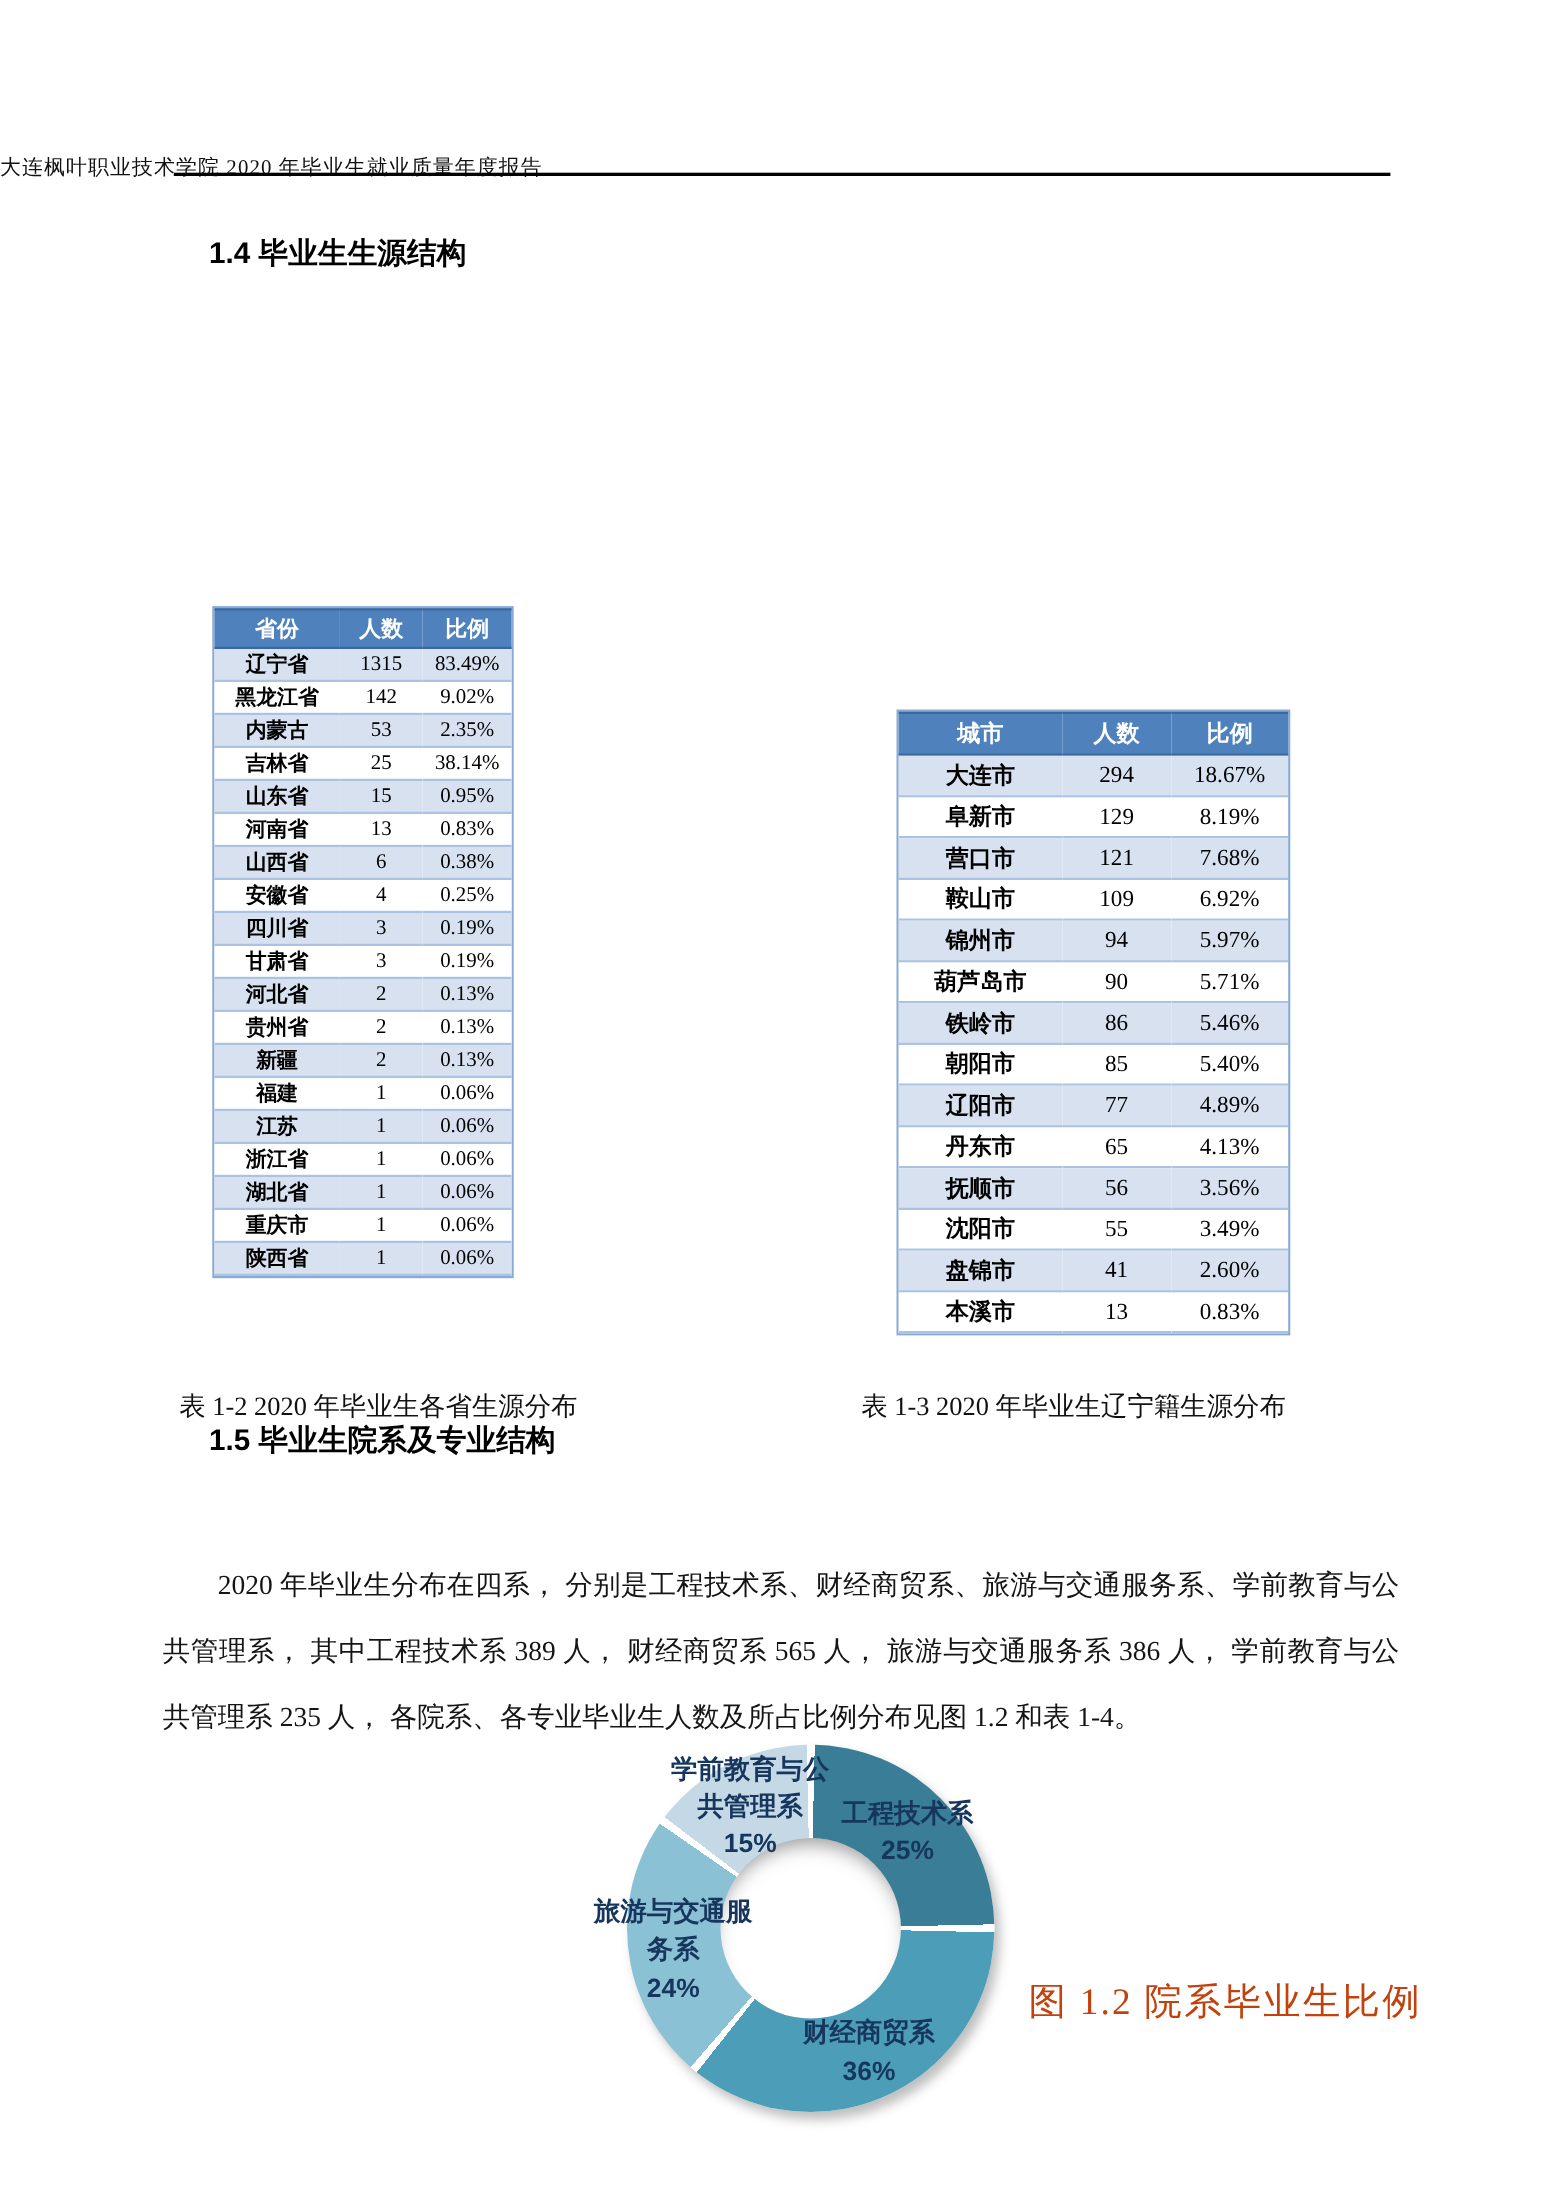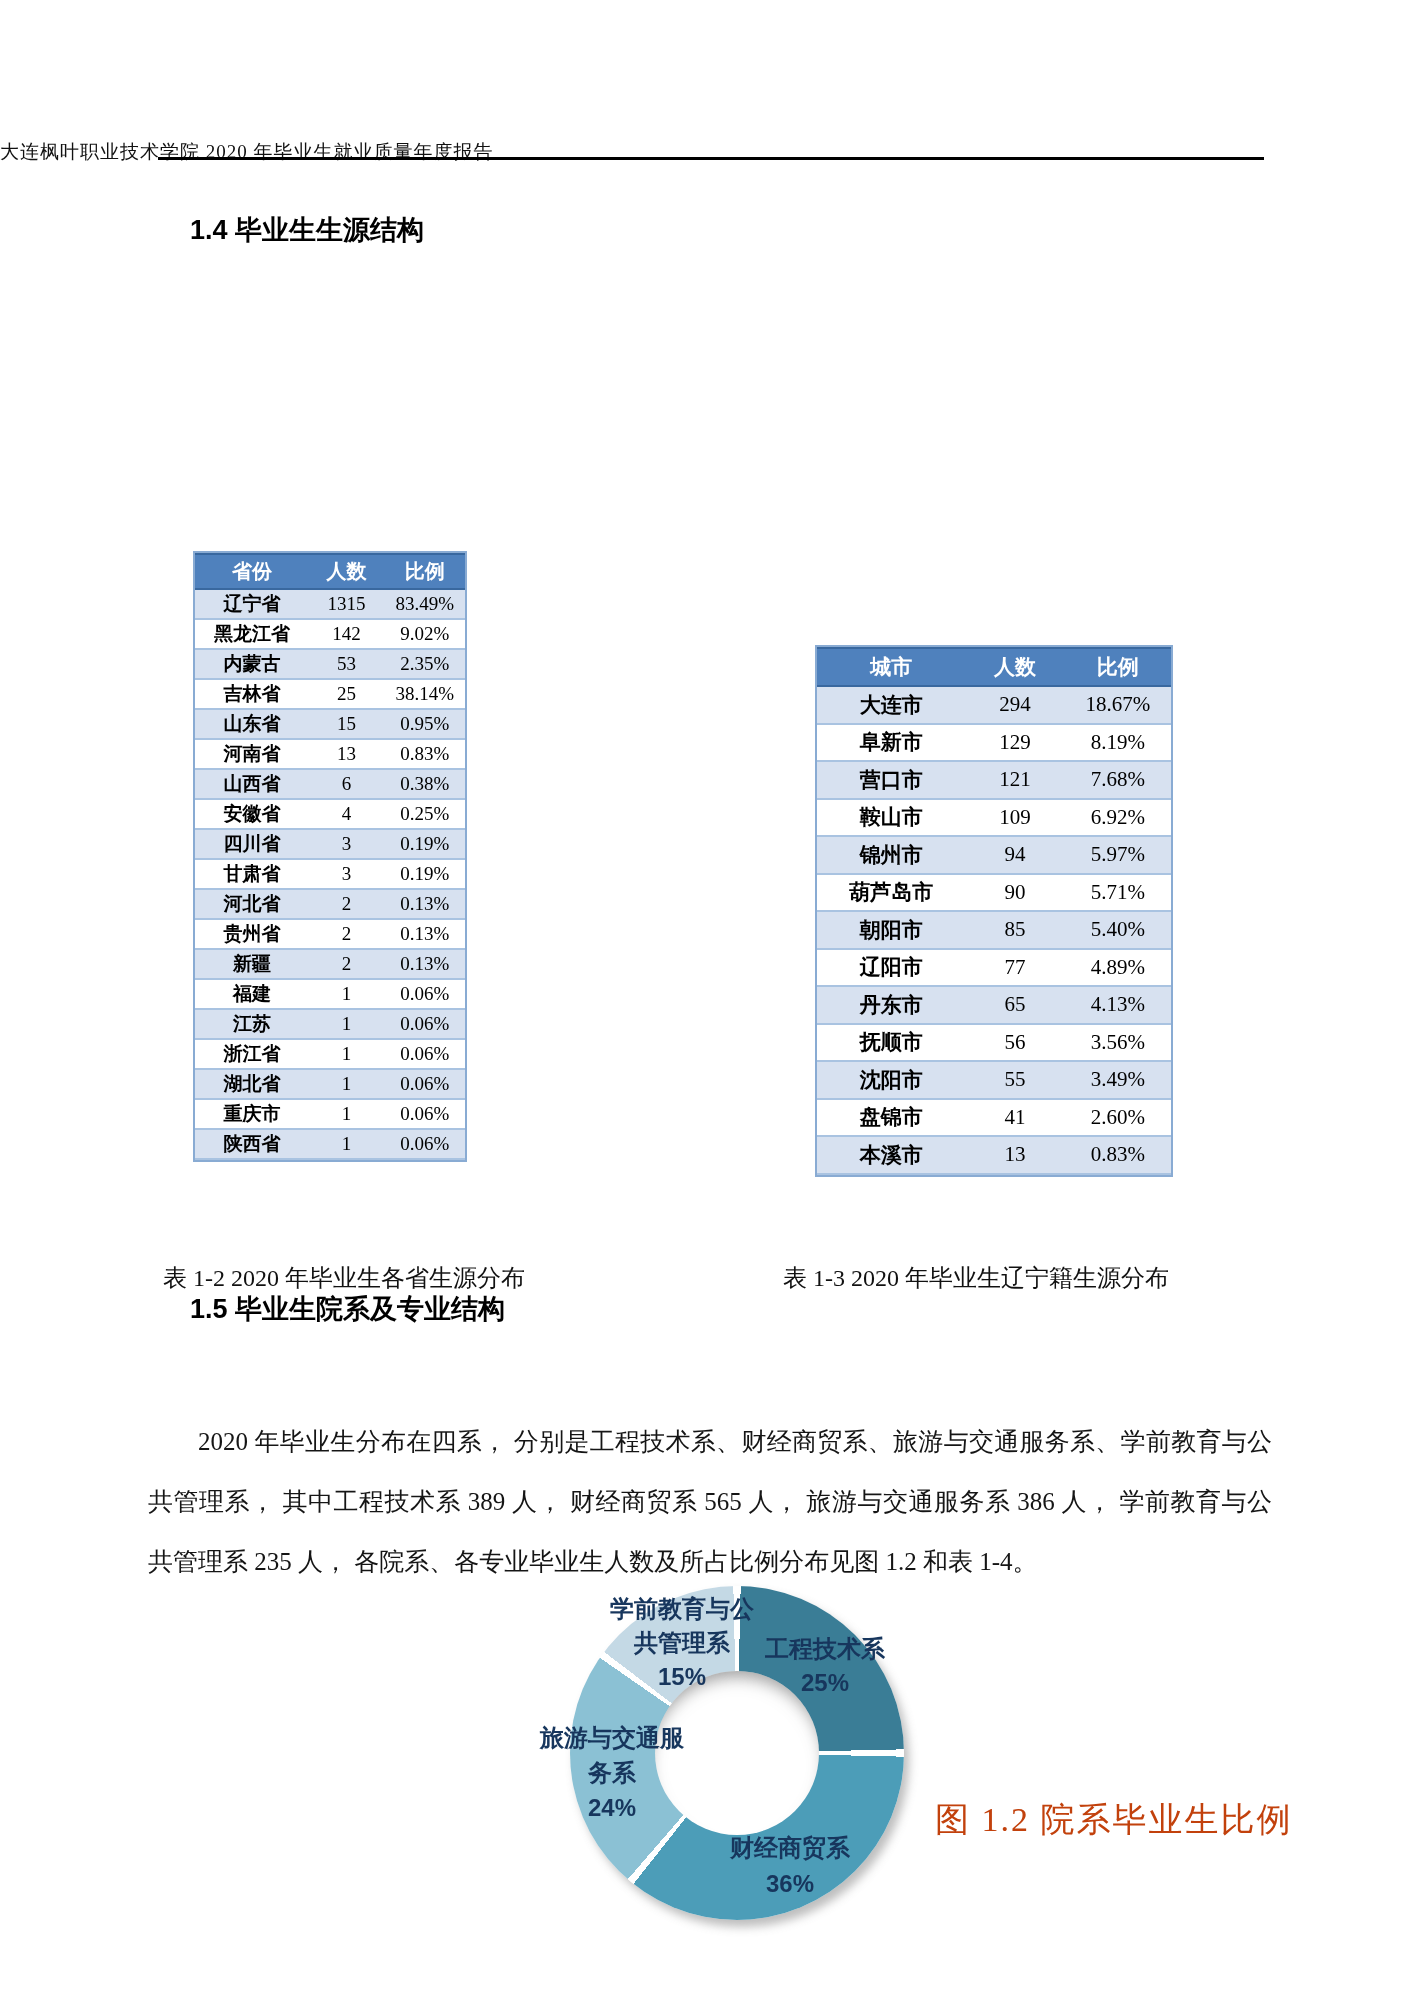--- a/index.html
+++ b/index.html
@@ -221,20 +221,25 @@
             <td>锦州市</td>
             <td>94</td>
             <td>5.97%</td>
           </tr>
           <tr>
             <td>葫芦岛市</td>
             <td>90</td>
             <td>5.71%</td>
           </tr>
           <tr>
+            <td>铁岭市</td>
+            <td>86</td>
+            <td>5.46%</td>
+          </tr>
+          <tr>
             <td>朝阳市</td>
             <td>85</td>
             <td>5.40%</td>
           </tr>
           <tr>
             <td>辽阳市</td>
             <td>77</td>
             <td>4.89%</td>
           </tr>
           <tr>

